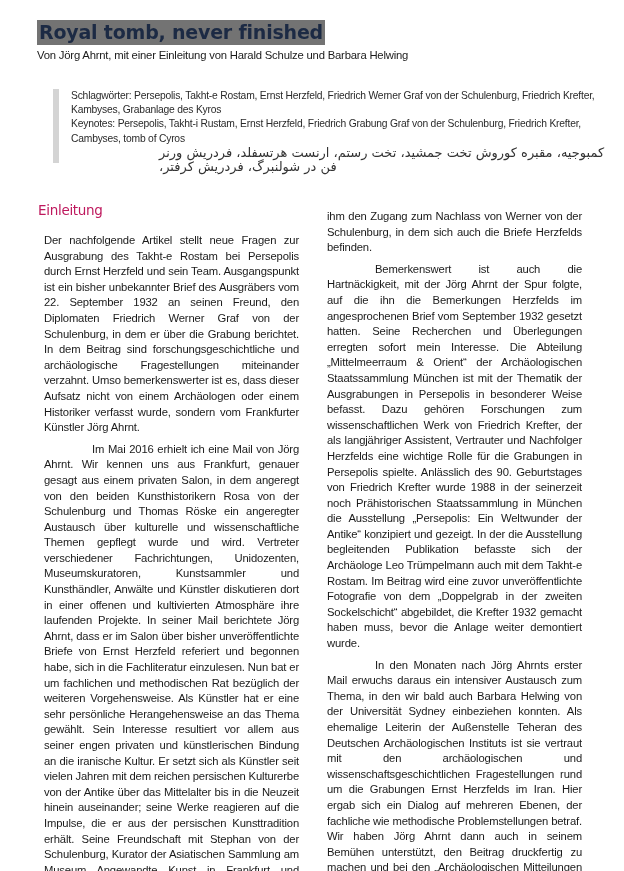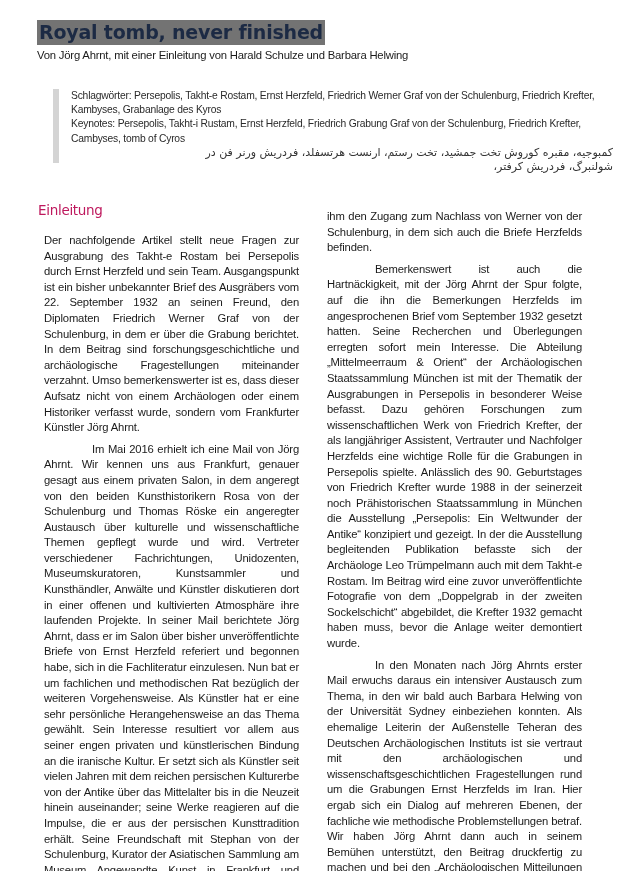--- a/index.html
+++ b/index.html
@@ -7,21 +7,21 @@
          font-family: "Liberation Sans", "DejaVu Sans", sans-serif; color: #1a1a1a; }
   .title { position: absolute; left: 37px; top: 20px; margin: 0;
            font-size: 19px; font-weight: bold; color: #1c2a44;
            background: #737373; padding: 1px 2px 2px 2px; letter-spacing: -0.2px;
            font-family: "DejaVu Sans", sans-serif; }
   .byline { position: absolute; left: 37px; top: 49px; font-size: 11.3px; color: #1a1a1a;
             letter-spacing: -0.2px; }
   .keywords { position: absolute; left: 37px; top: 89px; width: 560px; height: 74px;
               border-left: 6px solid #d4d4d4; padding-left: 12px; box-sizing: border-box;
               font-size: 10.3px; line-height: 14.2px; color: #2a2a2a; letter-spacing: -0.2px; margin-left: 16px; }
-  .keywords .persian { direction: rtl; text-align: right; padding-left: 88px; font-size: 11px;
+  .keywords .persian { direction: rtl; text-align: left; padding-left: 88px; font-size: 13px;
                        font-family: "DejaVu Sans", sans-serif; color: #333; }
   .col { position: absolute; top: 200px; width: 267px; font-size: 11.25px; line-height: 15.6px;
          text-align: justify; color: #1a1a1a; letter-spacing: -0.15px; }
   .col.left { left: 38px; }
   .col.right { left: 321px; top: 203px; }
   .col h2 { font-size: 13.5px; font-weight: normal; margin: 1px 0 14px 0; line-height: 18px; color:#be185d;
             font-family: "DejaVu Sans", sans-serif; letter-spacing: -0.3px; }
   .col p { margin: 6px; }
   .col p.indent { text-indent: 48px; }
 </style>

